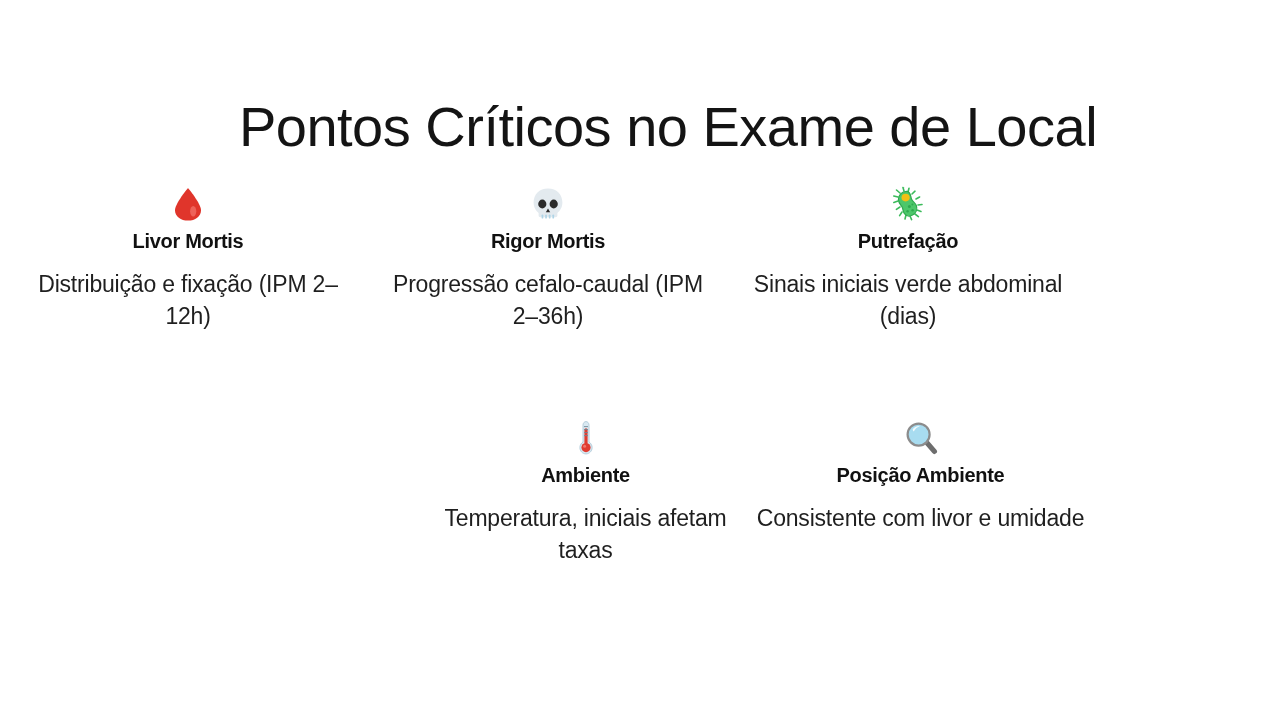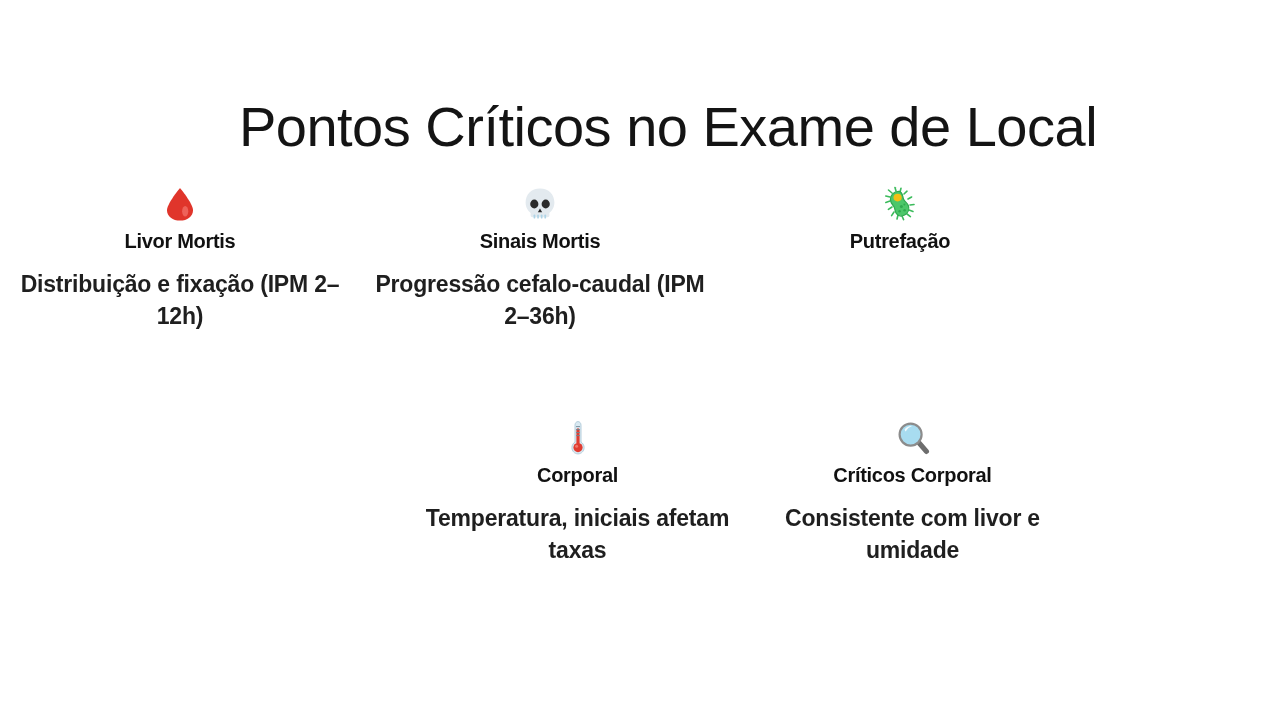--- a/index.html
+++ b/index.html
@@ -34,21 +34,21 @@
     font-weight: 400;
     letter-spacing: -0.5px;
     line-height: 74px;
     color: #141414;
     white-space: nowrap;
     padding-left: 28px;
   }
 
   .card-grid {
     position: absolute;
-    left: 0;
+    left: 8px;
     width: 1080px;
     display: flex;
     justify-content: center;
   }
 
   .row-1 { top: 186px; }
   .row-2 { top: 420px; padding-left: 410px; box-sizing: border-box; }
 
   .card {
     width: 410px;
@@ -70,21 +70,21 @@
     font-weight: 700;
     letter-spacing: -0.3px;
     color: #111111;
     line-height: 26px;
     margin-bottom: 14px;
     white-space: nowrap;
   }
 
   .card-desc {
     font-size: 23px;
-    font-weight: 700;
+    font-weight: 400;
     letter-spacing: -0.2px;
     line-height: 32px;
     color: #1f1f1f;
     max-width: 330px;
   }
 
   
   .icon-svg { display: block; width: 100%; height: 100%; }
 </style>
 </head>
@@ -113,21 +113,21 @@
           <path d="M17 2.5 C8.2 2.5 2.6 8.6 2.6 16.6 C2.6 21.6 5.1 25.1 7.6 27 L7.6 29.6 C7.6 30.6 8.4 31.3 9.4 31.3 L24.6 31.3 C25.6 31.3 26.4 30.6 26.4 29.6 L26.4 27 C28.9 25.1 31.4 21.6 31.4 16.6 C31.4 8.6 25.8 2.5 17 2.5 Z" fill="#E3EAEF"></path>
           <ellipse cx="11.3" cy="18" rx="4.1" ry="4.4" fill="#2B2B2B"></ellipse>
           <ellipse cx="22.7" cy="18" rx="4.1" ry="4.4" fill="#2B2B2B"></ellipse>
           <path d="M17 22.4 L14.8 26.2 L19.2 26.2 Z" fill="#2B2B2B"></path>
           <rect x="10.6" y="28.4" width="1.7" height="4.1" rx="0.85" fill="#AFD4E6"></rect>
           <rect x="14.2" y="28.4" width="1.7" height="4.1" rx="0.85" fill="#AFD4E6"></rect>
           <rect x="17.8" y="28.4" width="1.7" height="4.1" rx="0.85" fill="#AFD4E6"></rect>
           <rect x="21.4" y="28.4" width="1.7" height="4.1" rx="0.85" fill="#AFD4E6"></rect>
         </svg>
       </div>
-      <div class="card-title">Sinais Mortis</div>
+      <div class="card-title">Rigor Mortis</div>
       <div class="card-desc">Progressão cefalo-caudal (IPM 2–36h)</div>
     </div>
 
     <div class="card">
       <div class="card-icon">
         <svg class="icon-svg" viewBox="0 0 34 36" xmlns="http://www.w3.org/2000/svg">
           <g stroke="#3BBB5B" stroke-width="1.6" stroke-linecap="round">
             <line x1="9" y1="7" x2="5.5" y2="4"></line>
             <line x1="7" y1="11" x2="2.8" y2="10"></line>
             <line x1="7" y1="15" x2="2.8" y2="16.5"></line>
@@ -145,20 +145,21 @@
           </g>
           <path d="M15.6 5.4 C10.6 5.4 7.4 9.2 7.4 13.6 C7.4 16.4 9 18.2 10.6 20.2 C12.6 22.6 11.4 25.2 13.4 27.6 C15.2 29.8 18.6 30.6 21.6 29 C25 27.2 26.6 23.4 25.4 19.8 C24.4 16.8 21.8 15.8 20.6 13.2 C19.4 10.6 20 5.4 15.6 5.4 Z" fill="#4CC76A" stroke="#2FA94F" stroke-width="1.2"></path>
           <ellipse cx="14.6" cy="11.6" rx="4.1" ry="3.8" fill="#F2C014"></ellipse>
           <circle cx="18.4" cy="20.4" r="1.5" fill="#2FA94F"></circle>
           <circle cx="21.6" cy="24.2" r="1.3" fill="#2FA94F"></circle>
           <circle cx="16.6" cy="25.2" r="1.2" fill="#2FA94F"></circle>
           <circle cx="21.4" cy="18.4" r="1.0" fill="#2FA94F"></circle>
         </svg>
       </div>
       <div class="card-title">Putrefação</div>
+      <div class="card-desc">Sinais iniciais verde abdominal (dias)</div>
     </div>
 
   </div>
 
   <div class="card-grid row-2">
 
     <div class="card">
       <div class="card-icon">
         <svg class="icon-svg" viewBox="0 0 34 36" xmlns="http://www.w3.org/2000/svg">
           <path d="M14 5.2 C14 3 15.4 1.6 17 1.6 C18.6 1.6 20 3 20 5.2 L20 22 C21.9 23.2 23.1 25.2 23.1 27.6 C23.1 31.1 20.3 33.9 17 33.9 C13.7 33.9 10.9 31.1 10.9 27.6 C10.9 25.2 12.1 23.2 14 22 Z" fill="#D9E9F2" stroke="#B6CEDC" stroke-width="1"></path>
@@ -166,31 +167,31 @@
           <circle cx="17" cy="27.6" r="4.6" fill="#E03C31"></circle>
           <circle cx="15.6" cy="26.2" r="1.5" fill="#F4867C" opacity="0.8"></circle>
           <g stroke="#6E8894" stroke-width="0.9" stroke-linecap="round">
             <line x1="15.4" y1="6.6" x2="18.6" y2="6.6"></line>
             <line x1="15.4" y1="9.6" x2="18.6" y2="9.6"></line>
             <line x1="15.4" y1="12.6" x2="18.6" y2="12.6"></line>
             <line x1="15.4" y1="15.6" x2="18.6" y2="15.6"></line>
           </g>
         </svg>
       </div>
-      <div class="card-title">Corporal</div>
+      <div class="card-title">Ambiente</div>
       <div class="card-desc">Temperatura, iniciais afetam taxas</div>
     </div>
 
     <div class="card">
       <div class="card-icon">
         <svg class="icon-svg" viewBox="0 0 34 36" xmlns="http://www.w3.org/2000/svg">
           <line x1="22.6" y1="22.4" x2="30.4" y2="31.4" stroke="#6D6D6D" stroke-width="5.2" stroke-linecap="round"></line>
           <circle cx="14.6" cy="14.6" r="11" fill="#A8DCF0" stroke="#8C8C8C" stroke-width="2.2"></circle>
           <path d="M8.6 9.4 C10.2 7 13.2 5.6 16 6 C13.6 7 11 8.8 9.8 11.6 C9.2 11.2 8.8 10.3 8.6 9.4 Z" fill="#FFFFFF" opacity="0.85"></path>
         </svg>
       </div>
-      <div class="card-title">Críticos Corporal</div>
+      <div class="card-title">Posição Ambiente</div>
       <div class="card-desc">Consistente com livor e umidade</div>
     </div>
 
   </div>
 
 </div>
 
 </body></html>

